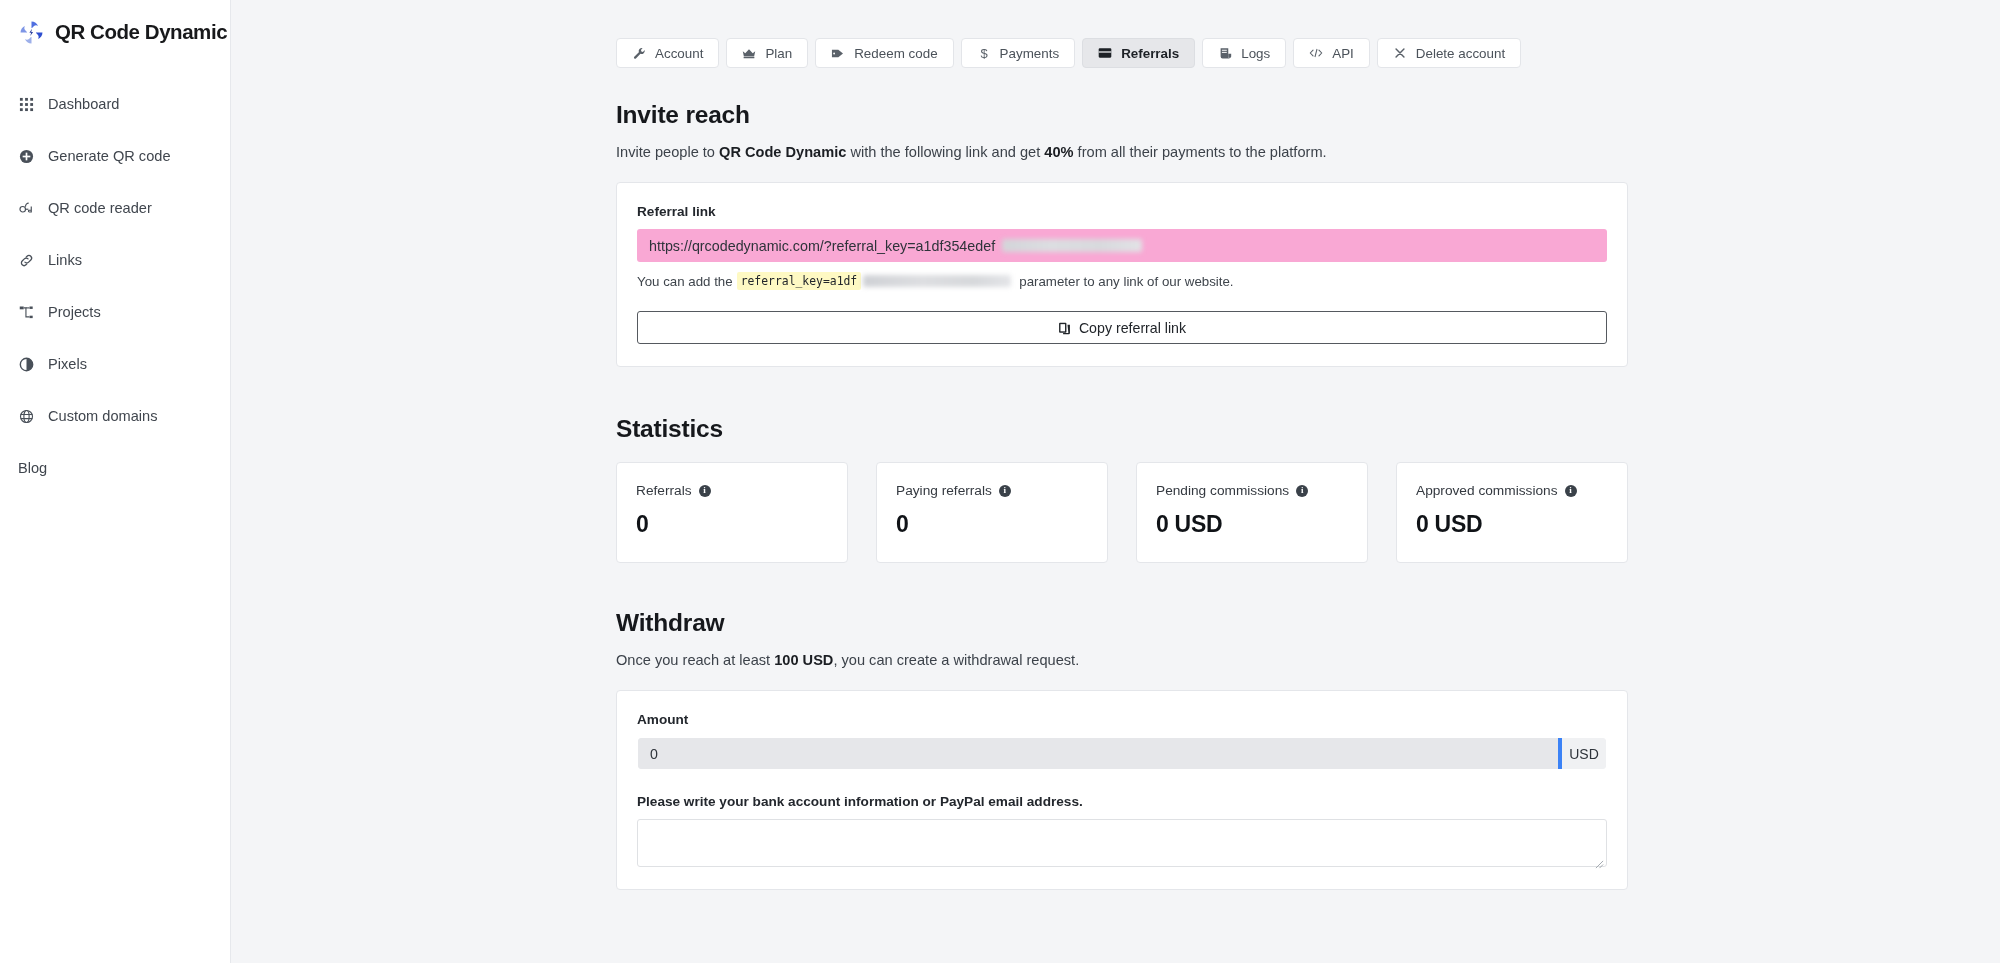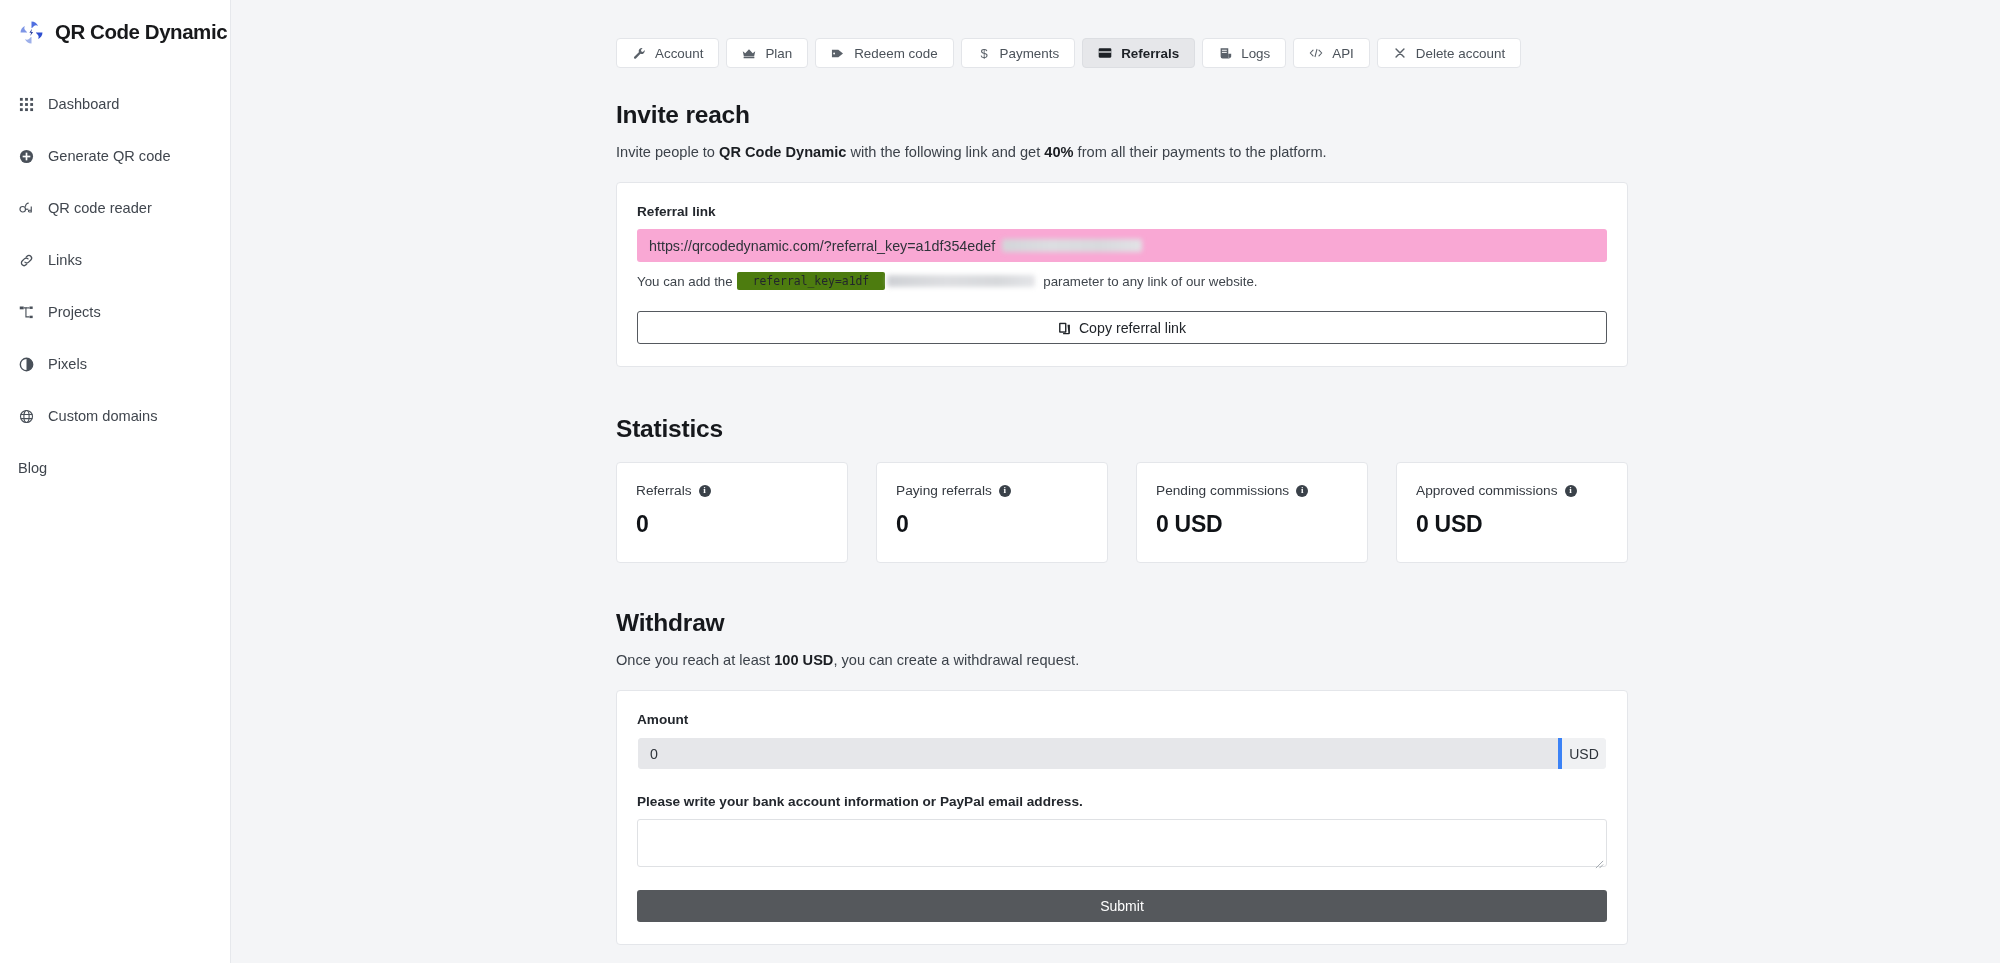--- a/index.html
+++ b/index.html
@@ -196,23 +196,23 @@
     color: #3f454c;
     margin-top: 10px;
     display: flex;
     align-items: center;
     flex-wrap: nowrap;
     gap: 0;
   }
   .hint .code-chip {
     font-family: "DejaVu Sans Mono", monospace;
     font-size: 11.4px;
-    background: #4d7c0f;
+    background: #fef9c3;
     color: #22262b;
-    padding: 2px 16px;
+    padding: 2px 4px;
     border-radius: 2px;
     margin: 0 2px 0 4px;
     white-space: nowrap;
   }
   .hint .redact-inline {
     display: inline-block;
     height: 12px;
     width: 148px;
     border-radius: 2px;
     background: linear-gradient(90deg,#cfd1d5 0%, #dddee1 40%, #d6d8db 75%, #e4e5e8 100%);
@@ -644,22 +644,19 @@
           <div class="textarea-label">Please write your bank account information or PayPal email address.</div>
 
           <div class="fake-textarea">
             <span class="resize-grip">
               <svg width="9" height="9" viewBox="0 0 10 10" stroke="currentColor" stroke-width="1" fill="none">
                 <path d="M9 1L1 9M9 5L5 9"></path>
               </svg>
             </span>
           </div>
 
-          <button class="submit-btn">
-            <span>Submit</span>
-          </button>
         </div>
       </div>
 
     </div>
   </main>
 
 </div>
 
 </body></html>

